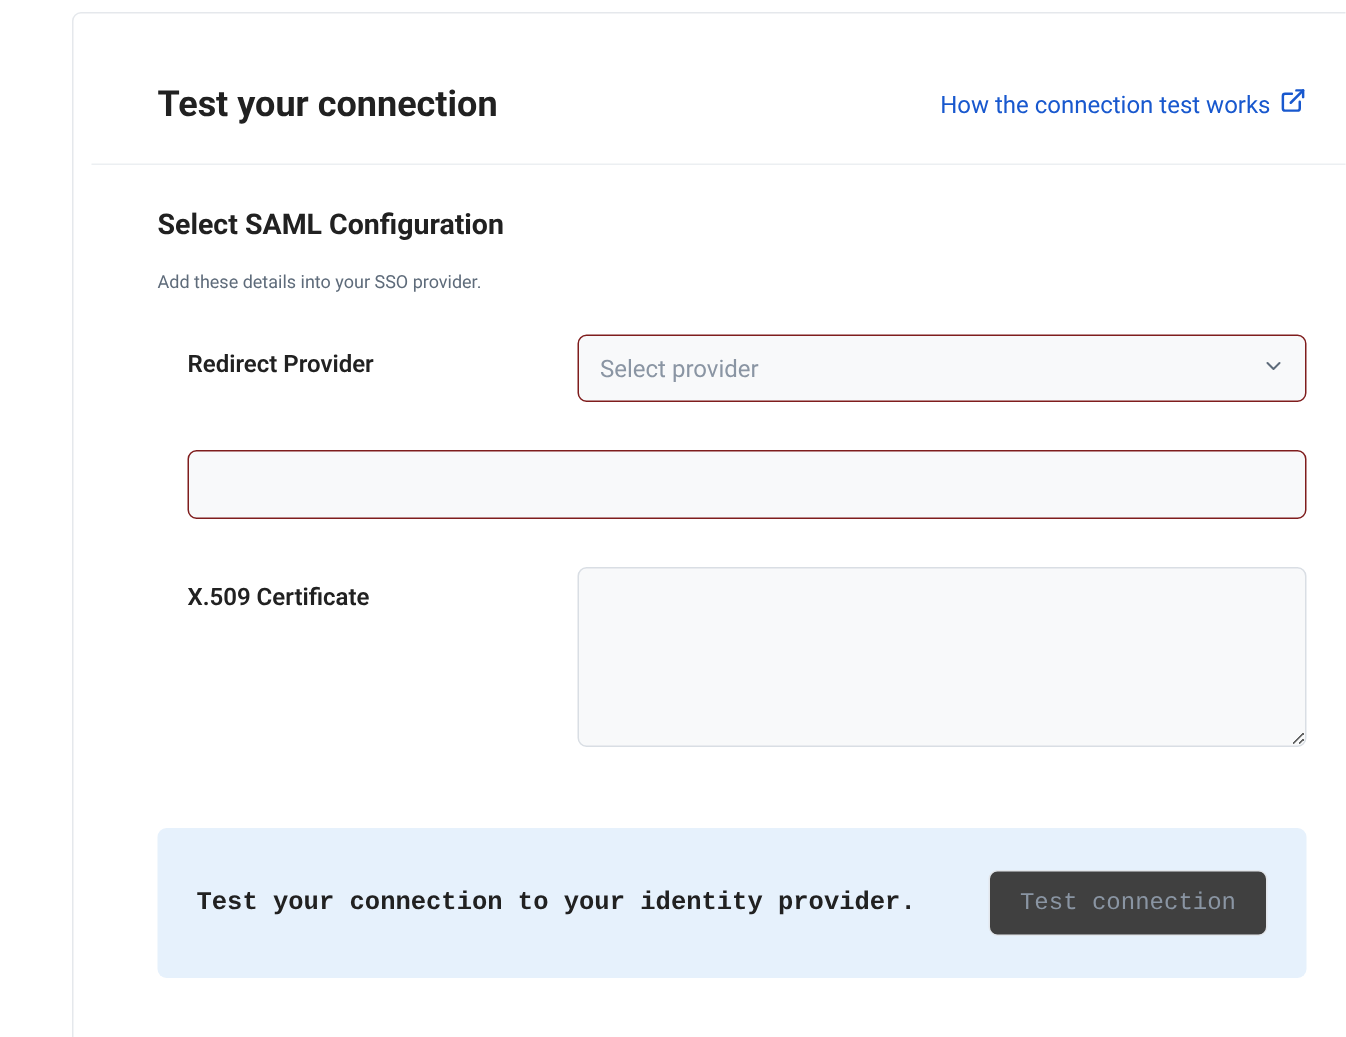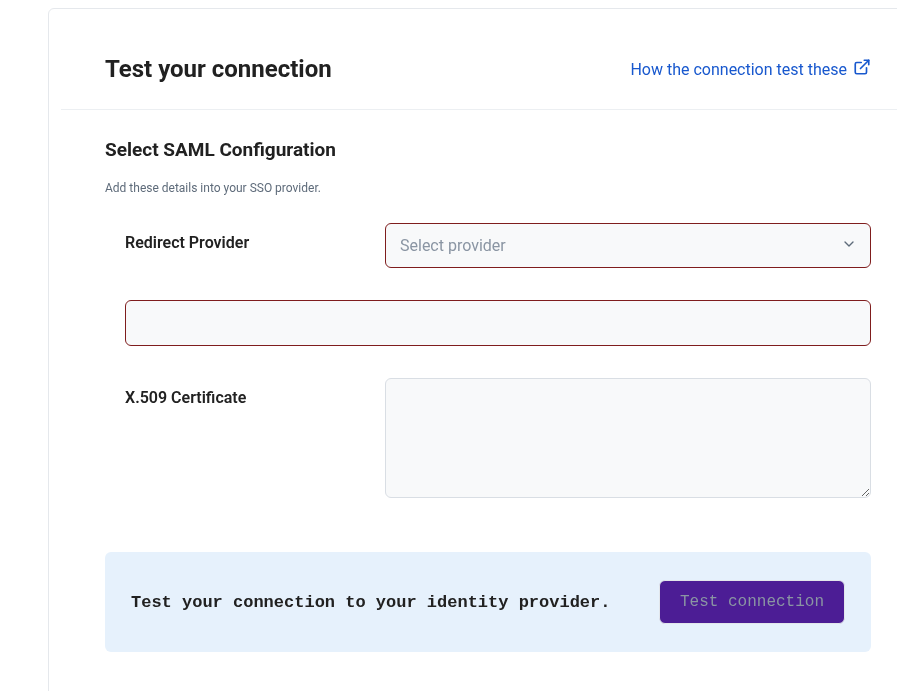--- a/index.html
+++ b/index.html
@@ -122,38 +122,38 @@
       justify-content: space-between;
       align-items: center;
       font-family: Liberation Mono, monospace;
     }
     .callout-text {
       font-size: 17px;
       font-weight: 600;
       color: #212121;
     }
     .test-btn {
-      background: #4c1d95;
+      background: #404040;
       border: 1px solid #e2e6eb;
       border-radius: 6px;
       color: #8a95a3;
       font-size: 16px;
       padding: 12px 20px;
       cursor: pointer;
       font-family: inherit;
     }
   </style>
 </head>
 <body>
 
 <div class="card">
   <div class="header">
     <h1 class="page-title">Test your connection</h1>
     <a class="help-link">
-      <span>How the connection test these</span>
+      <span>How the connection test works</span>
       <span>
         <svg viewBox="0 0 24 24" fill="none" stroke="#1858ce" stroke-width="2.2" stroke-linecap="round" stroke-linejoin="round">
           <path d="M18 13v6a2 2 0 0 1-2 2H5a2 2 0 0 1-2-2V8a2 2 0 0 1 2-2h6"></path>
           <polyline points="15 3 21 3 21 9"></polyline>
           <line x1="10" y1="14" x2="21" y2="3"></line>
         </svg>
       </span>
     </a>
   </div>
 

